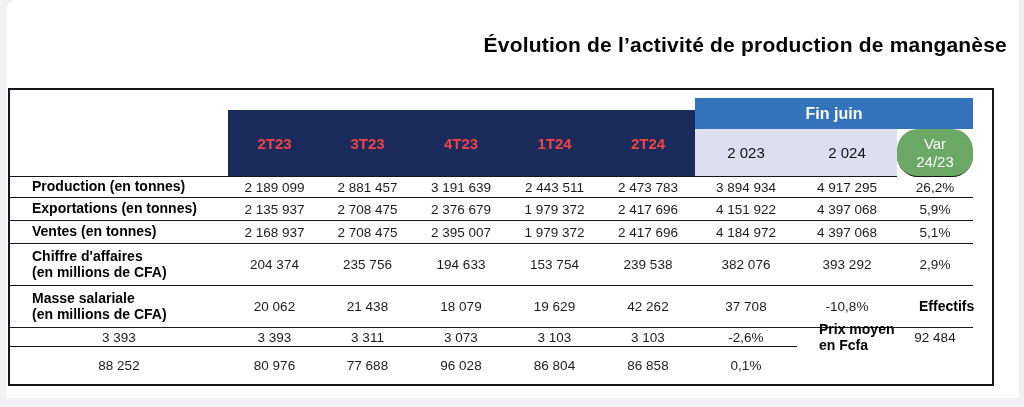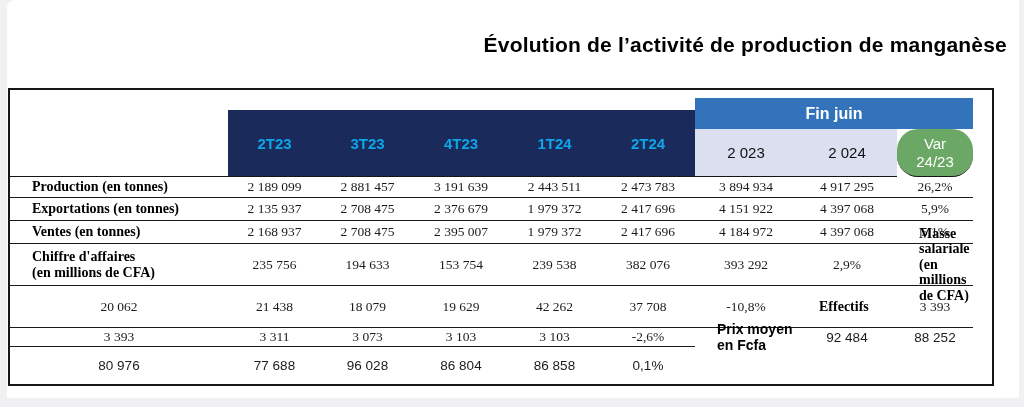--- a/index.html
+++ b/index.html
@@ -31,21 +31,21 @@
     position:absolute; left:0; top:8px;
     display:grid;
     grid-template-columns:218px 93px 93px 94px 93px 94px 102px 100px 76px;
     grid-template-rows:31px 48px 21px 23px 23px 42px 42px 19px 36px;
   }
   .cell { display:flex; align-items:center; justify-content:center; }
   .corner-head { grid-column:1; grid-row:1/3; border-bottom:1.5px solid #161616; }
   .q-head {
     grid-row:1/3;
     background:var(--navy);
-    color:#0ea5e9; font-weight:bold; font-size:15px;
+    color:#ef4444; font-weight:bold; font-size:15px;
     border-bottom:1.5px solid #161616;
     margin-top:12px;
   }
   .finjuin-head {
     grid-column:7/10; grid-row:1;
     background:var(--blue);
     color:#fff; font-weight:bold; font-size:16px;
   }
   .year-head {
     grid-row:2;
@@ -64,21 +64,21 @@
   }
   .lbl {
     justify-content:flex-start;
     flex-direction:column; align-items:flex-start;
     padding-left:22px;
     font-weight:bold; font-size:14px; color:#000;
     line-height:15.5px;
     justify-content:center;
   }
   .val { font-size:13.5px; color:#1b1b1b; }
-  .row-line { border-bottom:1.5px solid #1a1a1a;font-family:Liberation Serif, serif; }
+  .row-line { border-bottom:1.5px solid #1a1a1a; }
 </style>
 </head>
 <body>
 
 <div class="page">
   <div class="title">Évolution de l’activité de production de manganèse</div>
 
   <div class="table-box">
     <div class="grid">
 
@@ -129,20 +129,21 @@
       <div class="cell val row-line">1 979 372</div>
       <div class="cell val row-line">2 417 696</div>
       <div class="cell val row-line">4 184 972</div>
       <div class="cell val row-line">4 397 068</div>
       <div class="cell val row-line">5,1%</div>
 
       <div class="cell lbl row-line">
         <span>Chiffre d'affaires</span>
         <span>(en millions de CFA)</span>
       </div>
+      <div class="cell val row-line">204 374</div>
       <div class="cell val row-line">235 756</div>
       <div class="cell val row-line">194 633</div>
       <div class="cell val row-line">153 754</div>
       <div class="cell val row-line">239 538</div>
       <div class="cell val row-line">382 076</div>
       <div class="cell val row-line">393 292</div>
       <div class="cell val row-line">2,9%</div>
 
       <div class="cell lbl row-line">
         <span>Masse salariale</span>

